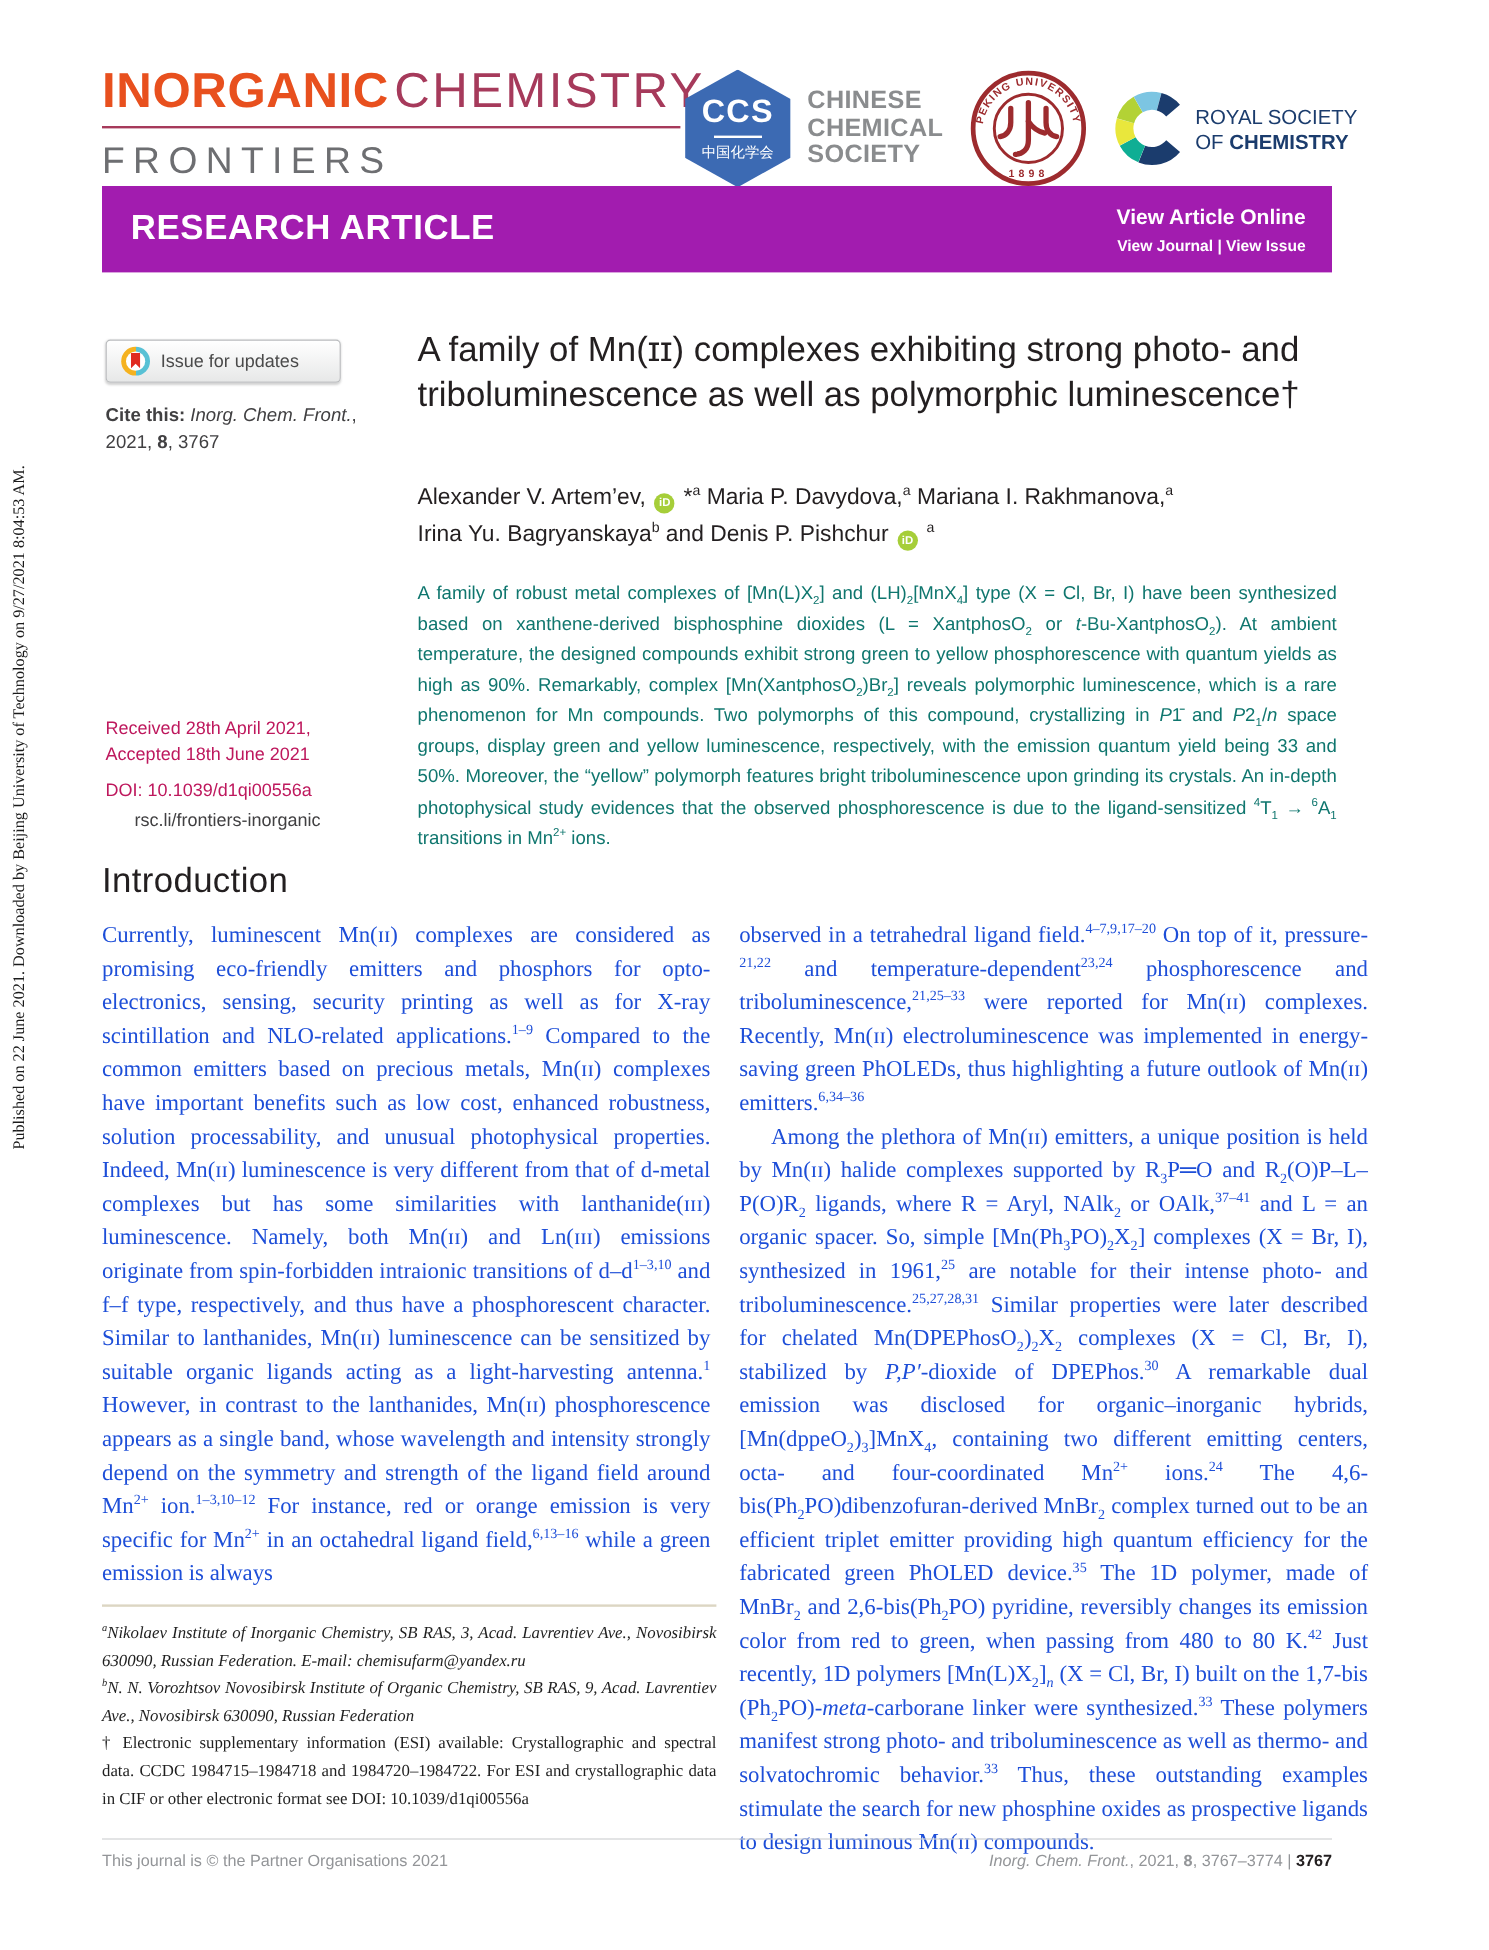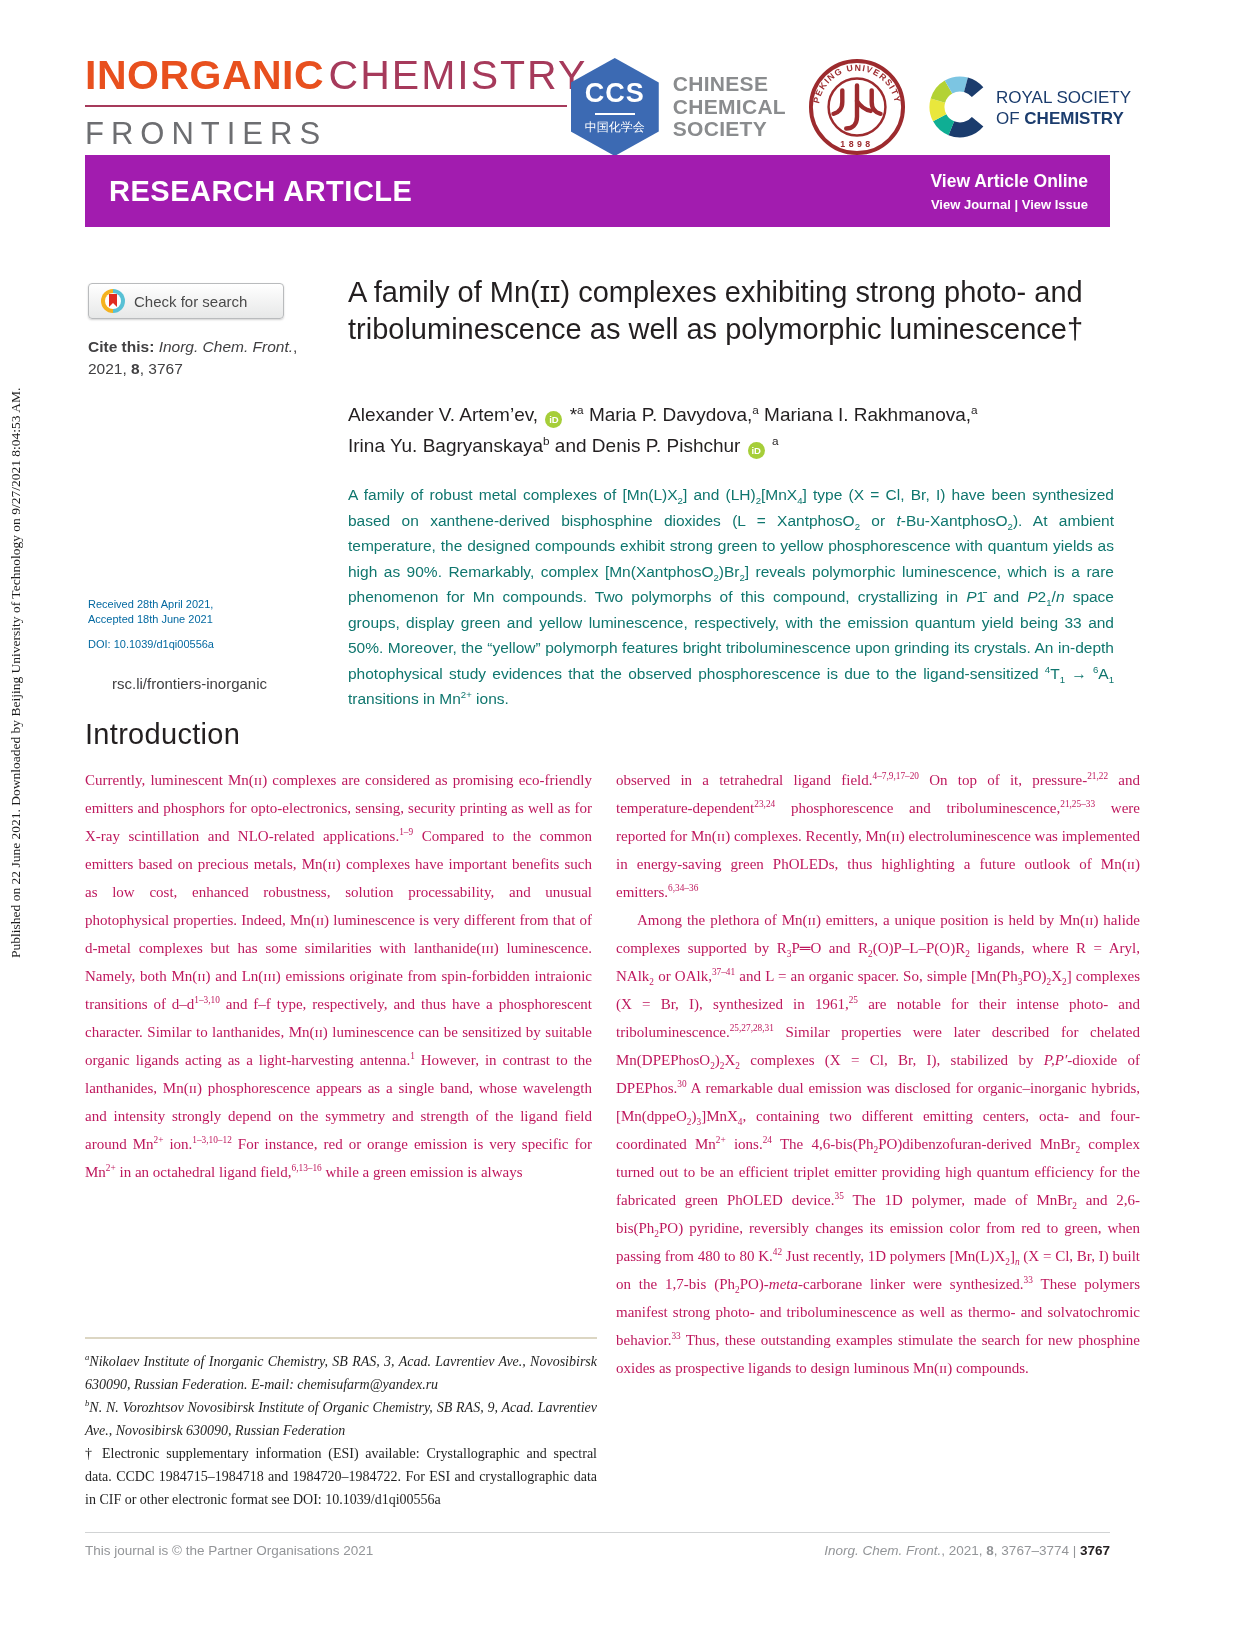--- a/index.html
+++ b/index.html
@@ -47,41 +47,41 @@
   .crossmark { width:24px; height:24px; border-radius:50%; flex:0 0 auto; position:relative;
                background:conic-gradient(#58c1d5 0 180deg, #f5b21f 180deg 360deg); }
   .crossmark::before { content:""; position:absolute; inset:4px; background:#fff; border-radius:50%; }
   .crossmark::after { content:""; position:absolute; left:8px; top:5px; width:8px; height:13px; background:#e02b20;
                clip-path:polygon(0 0,100% 0,100% 100%,50% 70%,0 100%); }
   .check-label { font-size:15px; color:#4a4a4a; }
 
   .cite-block { position:absolute; left:88px; top:336px; width:250px;
                 font-size:15.5px; line-height:1.45; color:#414042; }
   .dates-block { position:absolute; left:88px; top:597px; width:270px;
-                 font-size:11px; line-height:1.4; color:#0369a1; }
+                 font-size:15px; line-height:1.4; color:#be185d; }
   .doi-line { margin-top:9px; }
   .rsc-link { position:absolute; left:88px; top:675px; font-size:15px; color:#414042;margin-left:24px; }
 
   
   .article-title { position:absolute; left:348px; top:274px; width:792px;
                    font-size:29px; line-height:37px; font-weight:400; color:#231f20; }
   .authors { position:absolute; left:348px; top:399px; width:792px;
              font-size:19px; line-height:31px; color:#231f20; }
   .orcid { display:inline-flex; width:17px; height:17px; border-radius:50%; background:#A6CE39;
            color:#fff; font-size:9.5px; font-weight:700; align-items:center; justify-content:center;
            vertical-align:-2px; margin:0 2px; }
   .abstract { position:absolute; left:348px; top:482px; width:766px;
               font-size:15.5px; line-height:25.5px; text-align:justify; color:#0f766e; }
 
   
   .intro { position:absolute; left:85px; top:718px; width:1055px; }
   .intro-heading { font-size:29px; font-weight:400; color:#231f20; margin:0 0 15px 0; letter-spacing:0.3px; }
   .cols { display:flex; gap:24px; }
-  .col { font-family:"Liberation Serif", "DejaVu Serif", serif; font-size:15px; line-height:28px;
-         text-align:justify; color:#be185d; }
+  .col { font-family:"Liberation Serif", "DejaVu Serif", serif; font-size:19px; line-height:28px;
+         text-align:justify; color:#1d4ed8; }
   .col-1 { width:507px; }
   .col-2 { width:524px; }
   .col p { margin:0; }
   .col p.indent { text-indent:1.4em; }
   sup { font-size:0.62em; line-height:0; }
   sub { font-size:0.62em; line-height:0; }
 
   
   .footnotes { position:absolute; left:85px; top:1337px; width:512px;
                font-family:"Liberation Serif", "DejaVu Serif", serif;
@@ -166,21 +166,21 @@
   <div class="banner">
     <div class="banner-label">RESEARCH ARTICLE</div>
     <div class="banner-right">
       <div class="banner-vao">View Article Online</div>
       <div class="banner-vj">View Journal | View Issue</div>
     </div>
   </div>
 
   <div class="check-btn">
     <span class="crossmark"></span>
-    <span class="check-label">Check for search</span>
+    <span class="check-label">Issue for updates</span>
   </div>
 
   <div class="cite-block"><b>Cite this:</b> <i>Inorg. Chem. Front.</i>, 2021, <b>8</b>, 3767</div>
 
   <div class="dates-block">
     <div>Received 28th April 2021,</div>
     <div>Accepted 18th June 2021</div>
     <div class="doi-line">DOI: 10.1039/d1qi00556a</div>
   </div>
 

